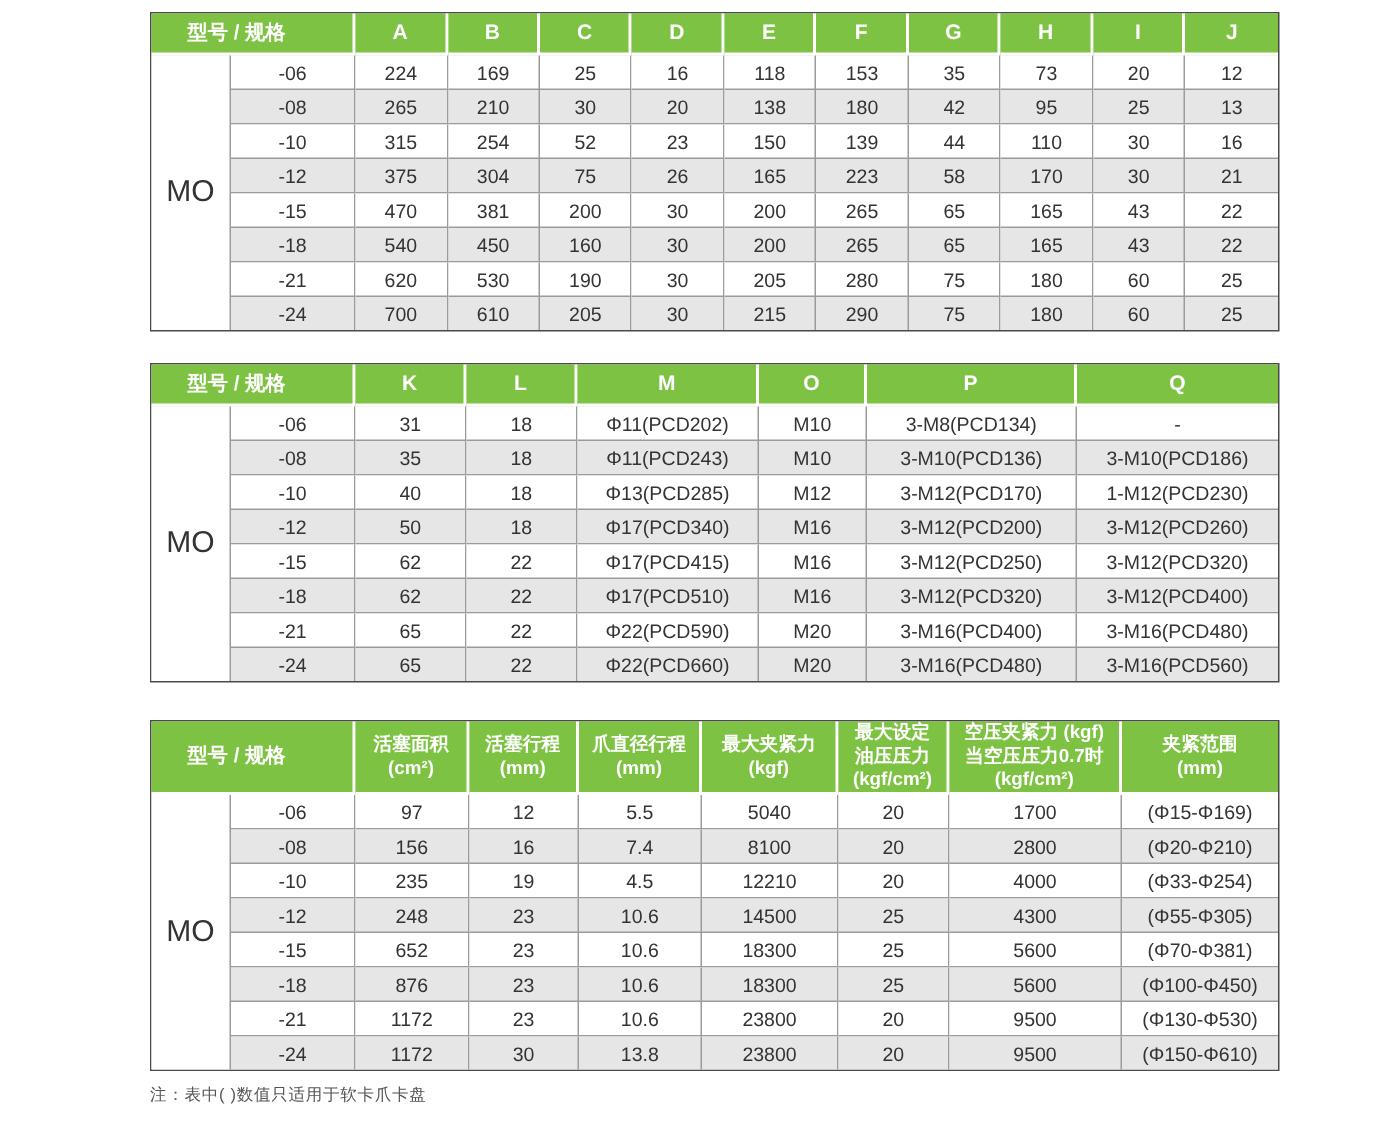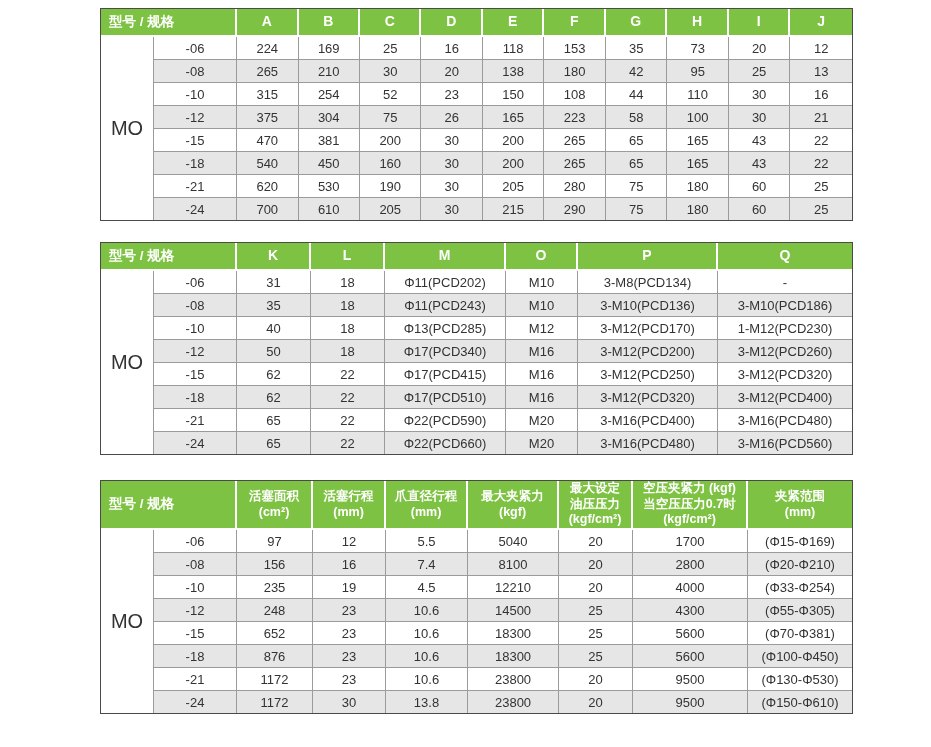--- a/index.html
+++ b/index.html
@@ -28,21 +28,21 @@
     vertical-align:middle;
     border-right:2px solid #ffffff;
     border-bottom:2px solid #ffffff;
     padding:0 1px;
     height:26px;
     line-height:1.25;
   }
   thead th:last-child{border-right:none;}
   thead th.model-spec{
     text-align:left;
-    padding-left:8px;
+    padding-left:24px;
     font-size:13.5px;
   }
   .t3 thead th{font-size:12.5px;height:47px;}
   .t3 thead th.model-spec{font-size:13.5px;}
   tbody td, tbody th{
     border-right:1px solid #9b9b9b;
     border-bottom:1px solid #9b9b9b;
     text-align:center;
     vertical-align:middle;
     font-size:13px;
@@ -130,36 +130,36 @@
           <td>25</td>
           <td>13</td>
         </tr>
         <tr>
           <td class="spec">-10</td>
           <td>315</td>
           <td>254</td>
           <td>52</td>
           <td>23</td>
           <td>150</td>
-          <td>108</td>
+          <td>139</td>
           <td>44</td>
           <td>110</td>
           <td>30</td>
           <td>16</td>
         </tr>
         <tr>
           <td class="spec">-12</td>
           <td>375</td>
           <td>304</td>
           <td>75</td>
           <td>26</td>
           <td>165</td>
           <td>223</td>
           <td>58</td>
-          <td>100</td>
+          <td>170</td>
           <td>30</td>
           <td>21</td>
         </tr>
         <tr>
           <td class="spec">-15</td>
           <td>470</td>
           <td>381</td>
           <td>200</td>
           <td>30</td>
           <td>200</td>
@@ -412,14 +412,15 @@
           <td>30</td>
           <td>13.8</td>
           <td>23800</td>
           <td>20</td>
           <td>9500</td>
           <td>(Φ150-Φ610)</td>
         </tr>
       </tbody>
   </table>
 
+  <div class="footnote">注：表中( )数值只适用于软卡爪卡盘</div>
 
 </div>
 
 </body></html>

